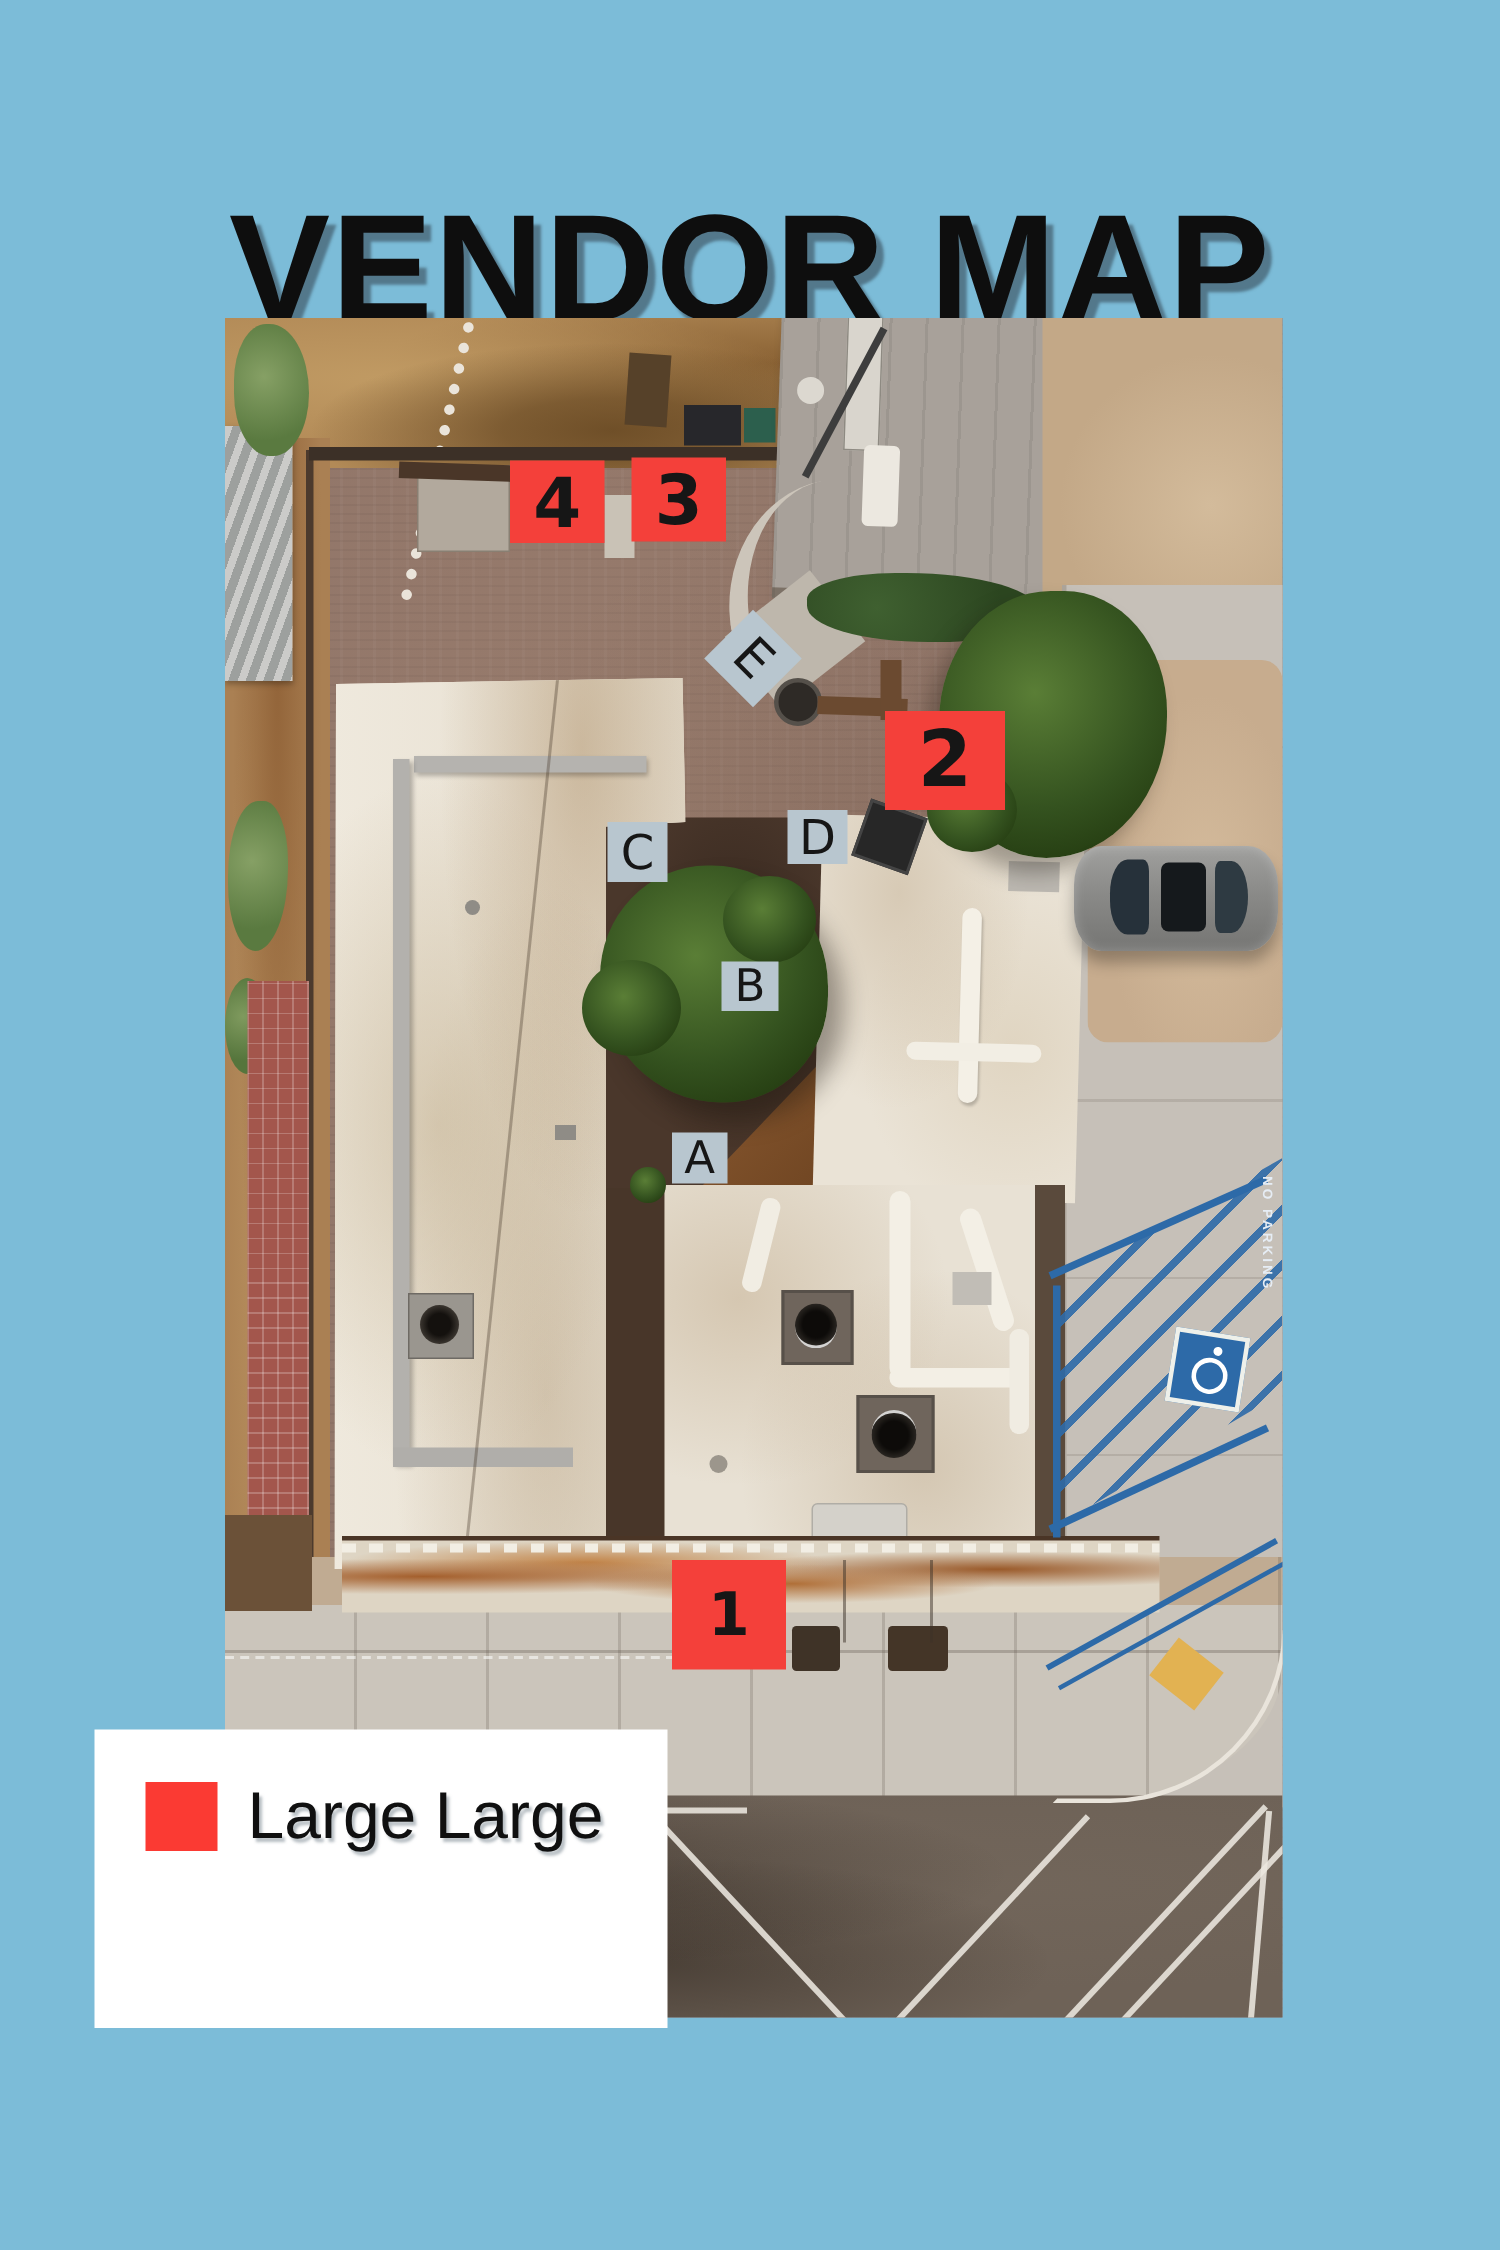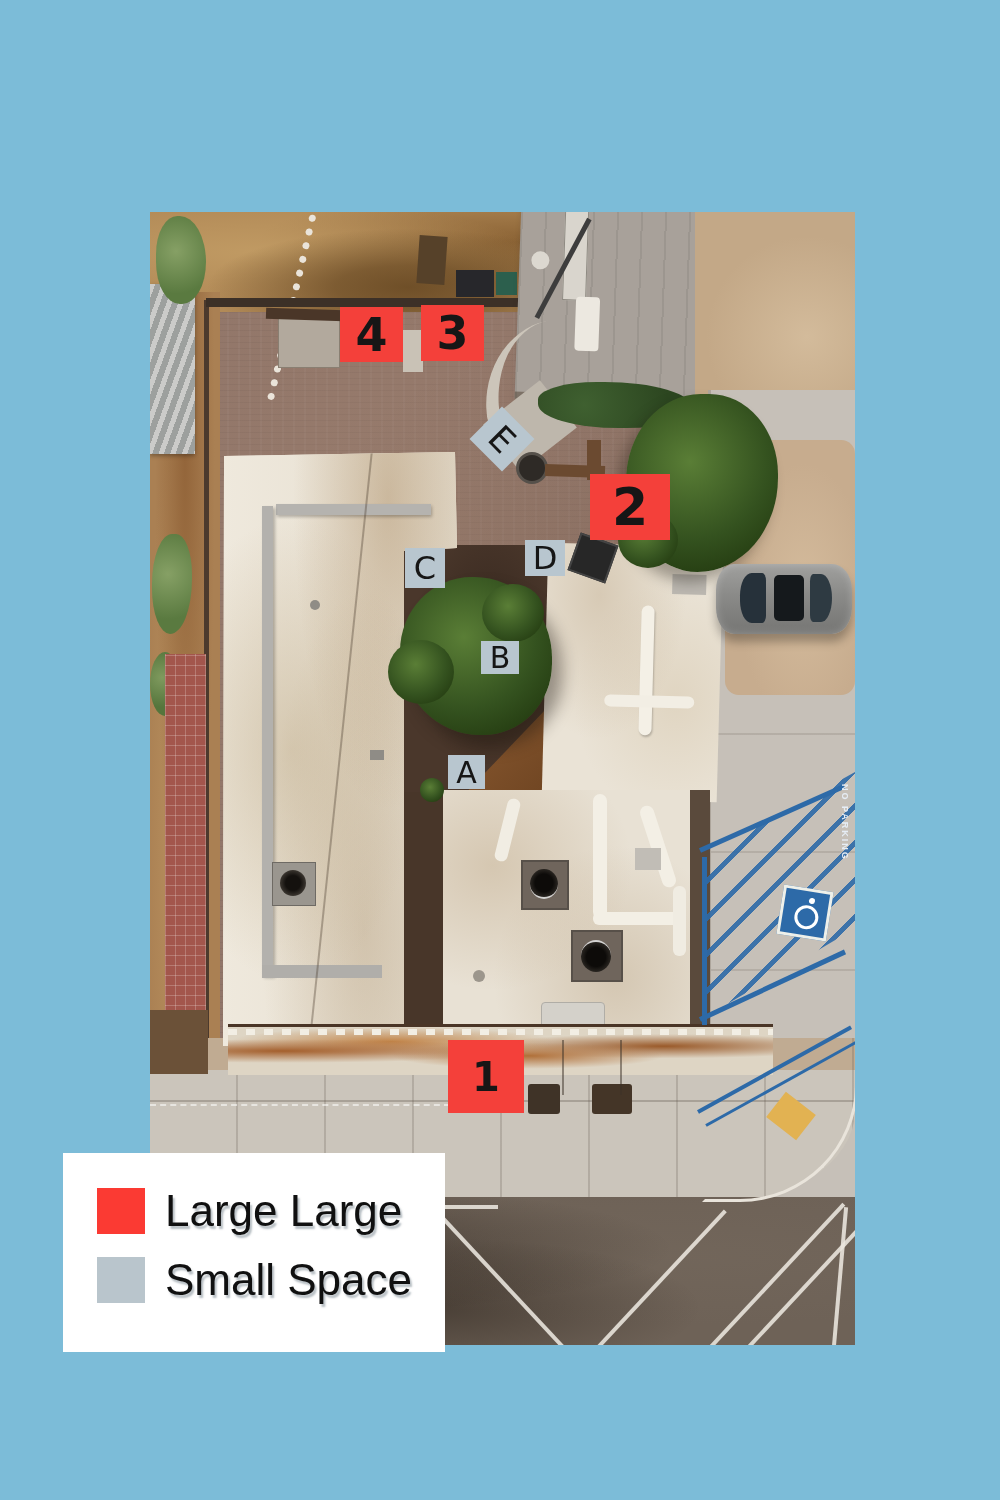--- a/index.html
+++ b/index.html
@@ -24,20 +24,21 @@
   .legend-row{position:absolute;left:34px;display:flex;align-items:center;gap:20px;}
   .legend-label{font-size:44px;color:#101010;text-shadow:2px 3px 2px rgba(125,138,148,.55);white-space:nowrap;}
   .swatch{width:48px;height:46px;}
   #np-text{writing-mode:vertical-rl;font-size:9px;font-weight:700;color:#e6edf5;letter-spacing:2px;font-family:"Liberation Sans",sans-serif;}
 </style>
 </head>
 <body>
 
 <div id="poster" style="background-color: rgb(124, 188, 216);">
 
+  <h1 id="title" class="s">VENDOR MAP</h1>
 
   <div id="map" class="s">
 
     <div class="s" style="left:0;top:0;width:430px;height:100px;background-color:#b28a57;background-image:radial-gradient(ellipse at 60% 75%, #6f4f28 0%, rgba(111,79,40,.8) 20%, transparent 55%),radial-gradient(ellipse at 25% 40%, #c09a63 0%, transparent 60%),radial-gradient(ellipse at 85% 30%, #8a6234 0%, transparent 50%);"></div>
     <div class="s" style="left:0;top:80px;width:70px;height:780px;background-color:#aa8053;background-image:radial-gradient(ellipse at 50% 20%, #93653a, transparent 60%),radial-gradient(ellipse at 40% 70%, #b8905e, transparent 55%);"></div>
     <div class="s" style="left:138px;top:2px;width:14px;height:190px;border-left:7px dotted #eae4da;transform:rotate(13deg);"></div>
     <div class="s" style="left:0;top:72px;width:45px;height:170px;background:repeating-linear-gradient(110deg,#cbcbc9 0 5px,#9da09e 5px 11px);box-shadow:0 2px 4px rgba(0,0,0,.3);"></div>
     <div class="s" style="left:6px;top:4px;width:50px;height:88px;background:radial-gradient(circle at 40% 40%, #86a065, #5a7a40 70%);border-radius:45% 55% 50% 50%;"></div>
     <div class="s" style="left:2px;top:322px;width:40px;height:100px;background:radial-gradient(circle at 40% 40%, #86a065, #5a7a40 70%);border-radius:50% 40% 55% 45%;"></div>
     <div class="s" style="left:0;top:440px;width:30px;height:64px;background:radial-gradient(circle at 40% 40%, #7f9a5e, #55753c 70%);border-radius:50%;"></div>
@@ -170,19 +171,15 @@
     <div class="s marker mk-let" style="left: 375px; top: 328px; width: 40px; height: 36px; font-size: 32px; background-color: rgb(184, 198, 207);">D</div>
     <div class="s marker mk-let" style="left: 331px; top: 429px; width: 38px; height: 33px; font-size: 30px; background-color: rgb(184, 198, 207);">B</div>
     <div class="s marker mk-let" style="left: 298px; top: 543px; width: 37px; height: 34px; font-size: 30px; background-color: rgb(184, 198, 207);">A</div>
   </div>
 
   <div id="legend" class="s">
     <div class="legend-row" style="top:33px;">
       <div class="swatch" style="background-color: rgb(251, 58, 51);"></div>
       <div class="legend-label">Large Large</div>
     </div>
-    <div class="legend-row" style="top:102px;">
-      <div class="swatch" style="background-color: rgb(185, 197, 204);"></div>
-      <div class="legend-label">Small Space</div>
-    </div>
   </div>
 
 </div>
 
 </body></html>

